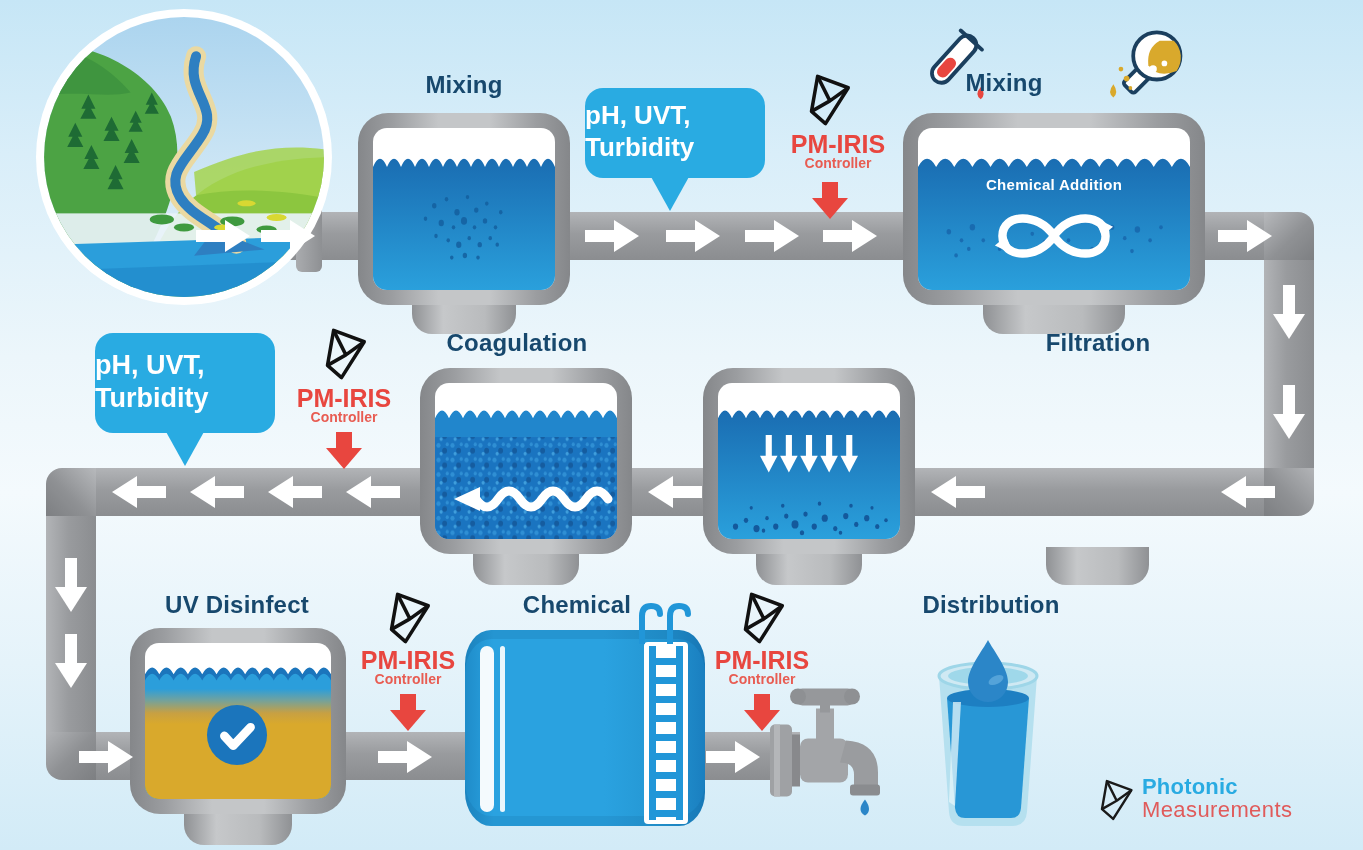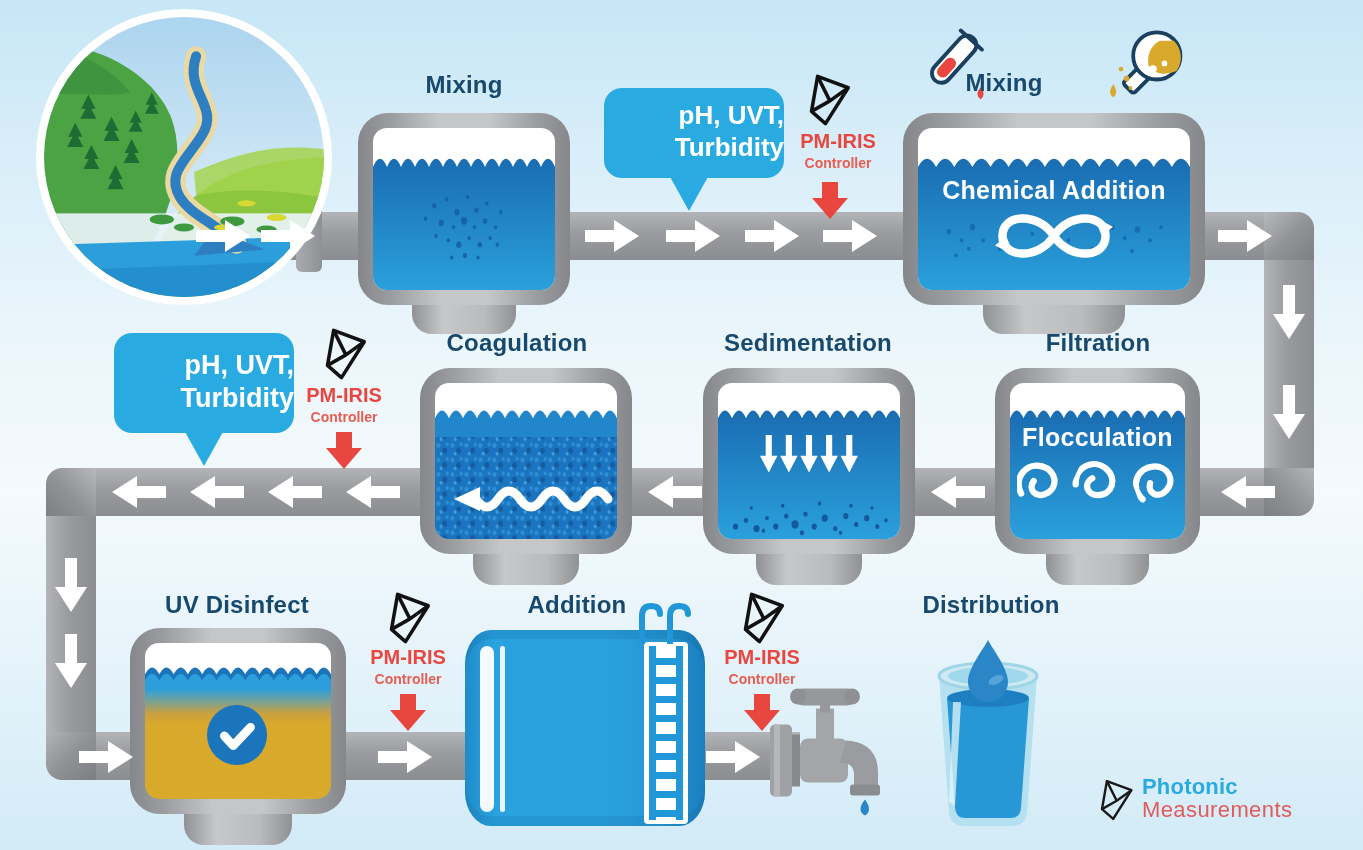--- a/index.html
+++ b/index.html
@@ -25,28 +25,28 @@
   .rarr .rsh{position:absolute;left:10px;top:0;width:16px;height:17px;background:#e8463f;}
   .rarr .rhd{position:absolute;left:0;top:16px;width:0;height:0;border-left:18px solid transparent;border-right:18px solid transparent;border-top:21px solid #e8463f;}
   
   .tank{position:absolute;z-index:3;}
   .shell{position:absolute;inset:0;border-radius:30px;
     background:linear-gradient(90deg,#85878a 0%,#9b9da0 16%,#c4c6c8 38%,#c4c6c8 62%,#9b9da0 84%,#85878a 100%);}
   .inner{position:absolute;left:15px;right:15px;top:15px;bottom:15px;background:#fff;border-radius:14px;overflow:hidden;}
   .inner svg.water{position:absolute;inset:0;width:100%;height:100%;}
   .leg{position:absolute;height:38px;z-index:2;border-radius:0 0 20px 20px;
     background:linear-gradient(90deg,#8f9194 0%,#c6c8ca 30%,#b9bbbd 70%,#8f9194 100%);}
-  .tank-text{position:absolute;width:100%;text-align:center;color:#fff;font-weight:600;font-size:25px;letter-spacing:.3px;z-index:2;}
+  .tank-text{position:absolute;width:100%;text-align:center;color:#fff;font-weight:600;font-size:15px;letter-spacing:.3px;z-index:2;}
   
   .lbl{position:absolute;transform:translateX(-50%);font-weight:700;font-size:24px;color:#17486d;white-space:nowrap;z-index:6;letter-spacing:.2px;}
   
-  .callout{position:absolute;background:#29abe2;border-radius:18px;color:#fff;font-weight:700;text-align:right;z-index:5;margin-left:19px;}
+  .callout{position:absolute;background:#29abe2;border-radius:18px;color:#fff;font-weight:700;text-align:left;z-index:5;}
   .callout .tail{position:absolute;bottom:-33px;width:0;height:0;border-left:20px solid transparent;border-right:20px solid transparent;border-top:36px solid #29abe2;}
   .c-line{line-height:1.22;}
-  .pm-name{position:absolute;transform:translateX(-50%);font-weight:800;font-size:20px;color:#e8463f;white-space:nowrap;z-index:5;}
+  .pm-name{position:absolute;transform:translateX(-50%);font-weight:800;font-size:25px;color:#e8463f;white-space:nowrap;z-index:5;}
   .pm-sub{position:absolute;transform:translateX(-50%);font-weight:700;font-size:14px;color:#e85c52;white-space:nowrap;z-index:5;}
   .abs{position:absolute;z-index:5;}
   .logo-top{position:absolute;font-weight:700;font-size:22px;color:#29abe2;z-index:6;letter-spacing:.2px;}
   .logo-bottom{position:absolute;font-weight:400;font-size:22px;color:#e05b5b;z-index:6;letter-spacing:.4px;}
   .check{position:absolute;width:62px;height:62px;z-index:4;}
   
   .storage-body{position:absolute;left:465px;top:630px;width:240px;height:196px;z-index:3;
     border-radius:26px/34px;
     background:linear-gradient(90deg,#1f8cc9 0%,#2aa2e0 12%,#2aa2e0 58%,#2496d2 82%,#1a7fc0 100%);
     box-shadow:inset 0 9px 0 rgba(10,70,120,.14), inset 0 -10px 0 rgba(10,70,120,.12);}
@@ -196,46 +196,20 @@
       <div class="tank-text" style="top:48px;">Chemical Addition</div>
       <svg style="position:absolute;left:50%;top:78px;transform:translateX(-50%);z-index:2;" width="150" height="60" viewBox="0 0 150 64">
         <path d="M75,32 C58,6 20,8 20,32 C20,56 58,58 75,32 C92,6 130,8 130,32 C130,56 92,58 75,32" stroke="#fff" stroke-width="9" fill="none" stroke-linecap="round"></path>
         <polygon points="12,42 32,52 24,32" fill="#fff"></polygon>
         <polygon points="138,22 118,12 126,32" fill="#fff"></polygon>
       </svg>
     </div>
   </div>
 
   <div class="leg" style="left:1046px;top:547px;width:103px;"></div>
-  <div class="tank" style="left:995px;top:368px;width:205px;height:186px;">
-    <div class="shell"></div>
-    <div class="inner">
-      <svg class="water" viewBox="0 0 208 150" preserveAspectRatio="none">
-        <defs>
-            <linearGradient id="wgC" x1="0" y1="0" x2="0" y2="1">
-              <stop offset="0" stop-color="#1a6db2"></stop>
-              <stop offset="1" stop-color="#2aa0dc"></stop>
-            </linearGradient>
-          </defs>
-        <path d="M0,34 q8,-15 16,0 q8,-15 16,0 q8,-15 16,0 q8,-15 16,0 q8,-15 16,0 q8,-15 16,0 q8,-15 16,0 q8,-15 16,0 q8,-15 16,0 q8,-15 16,0 q8,-15 16,0 q8,-15 16,0 q8,-15 16,0 L208,150 0,150 Z" fill="url(#wgC)"></path>
-      </svg>
-      <div class="tank-text" style="top:40px;">Flocculation</div>
-      <div style="position:absolute;top:76px;width:100%;display:flex;justify-content:center;gap:12px;z-index:2;">
-        <svg width="46" height="44" viewBox="0 0 44 40">
-            <path d="M4,32 C-4,16 10,2 24,6 C38,10 40,26 28,32 C18,37 10,28 16,20" stroke="#fff" stroke-width="6" fill="none" stroke-linecap="round"></path>
-          </svg>
-        <svg width="46" height="44" viewBox="0 0 44 40" style="transform:rotate(25deg)">
-            <path d="M4,32 C-4,16 10,2 24,6 C38,10 40,26 28,32 C18,37 10,28 16,20" stroke="#fff" stroke-width="6" fill="none" stroke-linecap="round"></path>
-          </svg>
-        <svg width="46" height="44" viewBox="0 0 44 40" style="transform:rotate(-20deg)">
-            <path d="M4,32 C-4,16 10,2 24,6 C38,10 40,26 28,32 C18,37 10,28 16,20" stroke="#fff" stroke-width="6" fill="none" stroke-linecap="round"></path>
-          </svg>
-      </div>
-    </div>
-  </div>
 
   <div class="leg" style="left:756px;top:547px;width:106px;"></div>
   <div class="tank" style="left:703px;top:368px;width:212px;height:186px;">
     <div class="shell"></div>
     <div class="inner">
       <svg class="water" viewBox="0 0 208 150" preserveAspectRatio="none">
         <defs>
             <linearGradient id="wgD" x1="0" y1="0" x2="0" y2="1">
               <stop offset="0" stop-color="#1a6db2"></stop>
               <stop offset="1" stop-color="#2aa0dc"></stop>
@@ -461,24 +435,23 @@
       <div class="hd"></div>
     </div>
   <div class="arr" style="left:706px;top:741px;">
       <div class="sh"></div>
       <div class="hd"></div>
     </div>
 
   <div class="lbl" style="left:464px;top:71px;">Mixing</div>
   <div class="lbl" style="left:1004px;top:69px;">Mixing</div>
   <div class="lbl" style="left:517px;top:329px;">Coagulation</div>
-  <div class="lbl" style="left:808px;top:329px;">Sedimentation</div>
   <div class="lbl" style="left:1098px;top:329px;">Filtration</div>
   <div class="lbl" style="left:237px;top:591px;">UV Disinfect</div>
-  <div class="lbl" style="left:577px;top:591px;">Addition</div>
+  <div class="lbl" style="left:577px;top:591px;">Chemical</div>
   <div class="lbl" style="left:991px;top:591px;">Distribution</div>
 
   <div class="callout" style="left:585px;top:88px;width:180px;height:90px;font-size:26px;padding-top:12px;box-sizing:border-box;">
     <div class="c-line">pH, UVT,</div>
     <div class="c-line">Turbidity</div>
     <div class="tail" style="left:65px;"></div>
   </div>
   <div class="callout" style="left:95px;top:333px;width:180px;height:100px;font-size:27px;padding-top:16px;box-sizing:border-box;">
     <div class="c-line">pH, UVT,</div>
     <div class="c-line">Turbidity</div>

